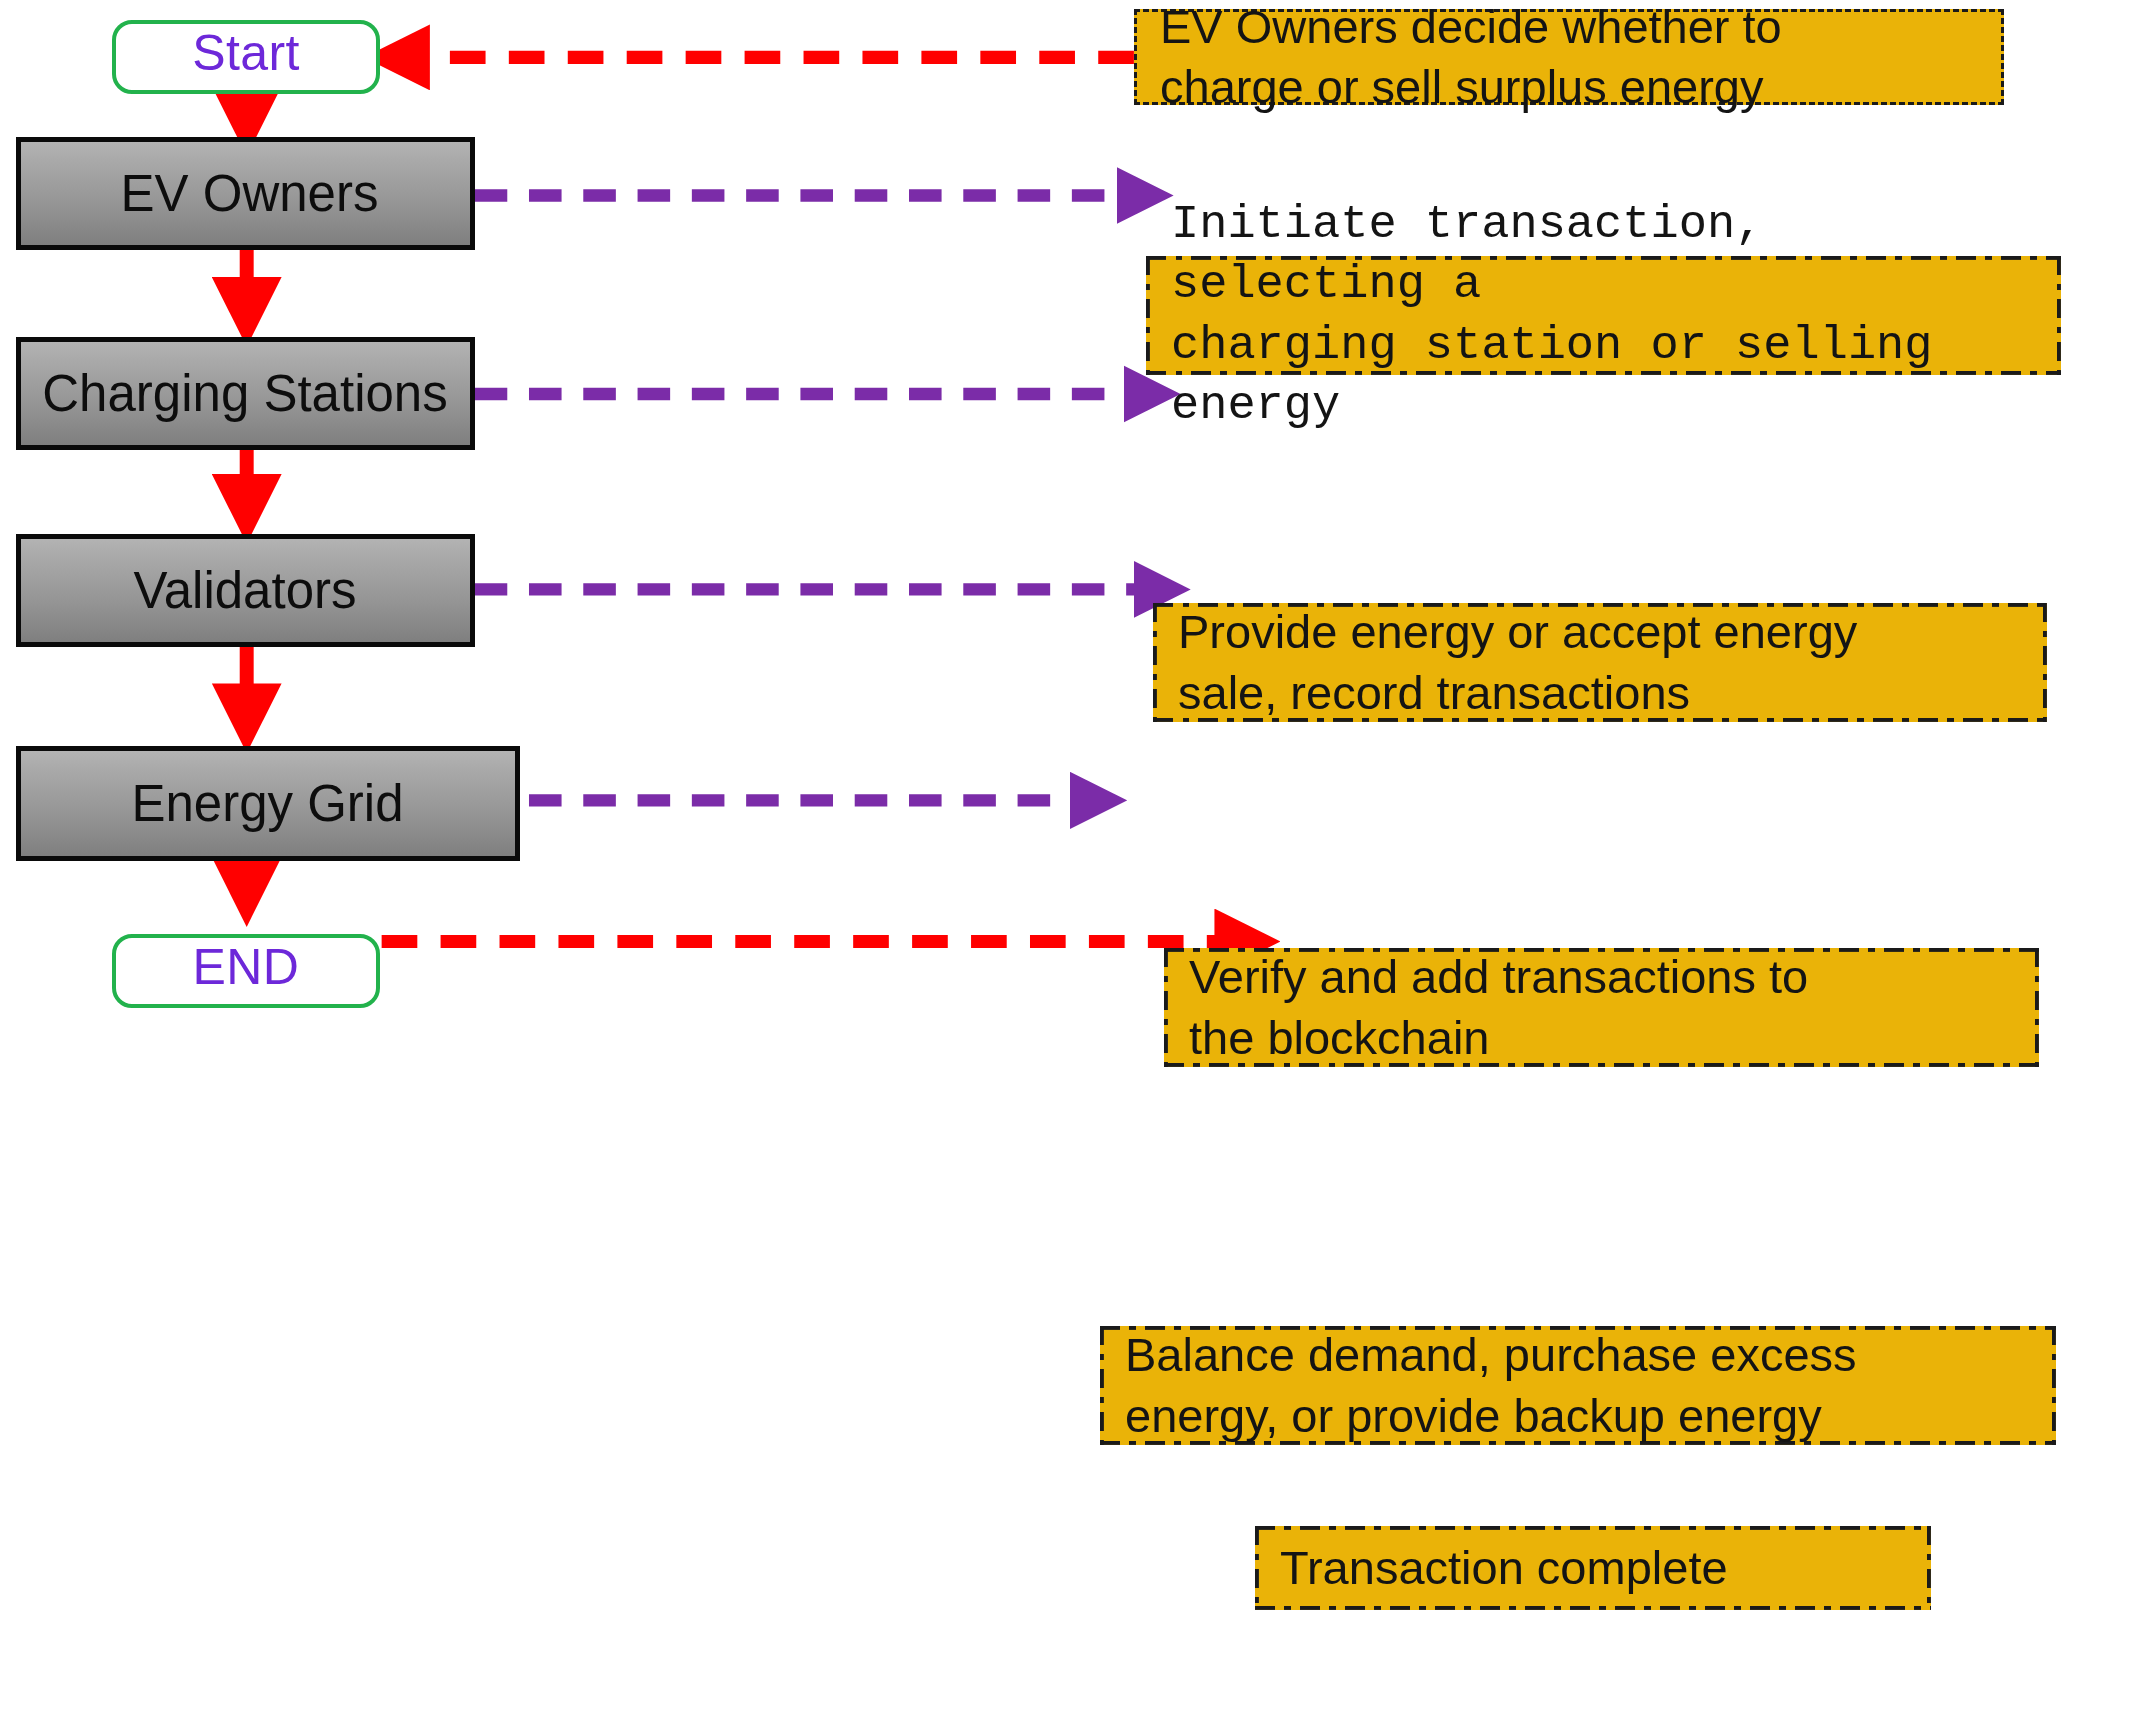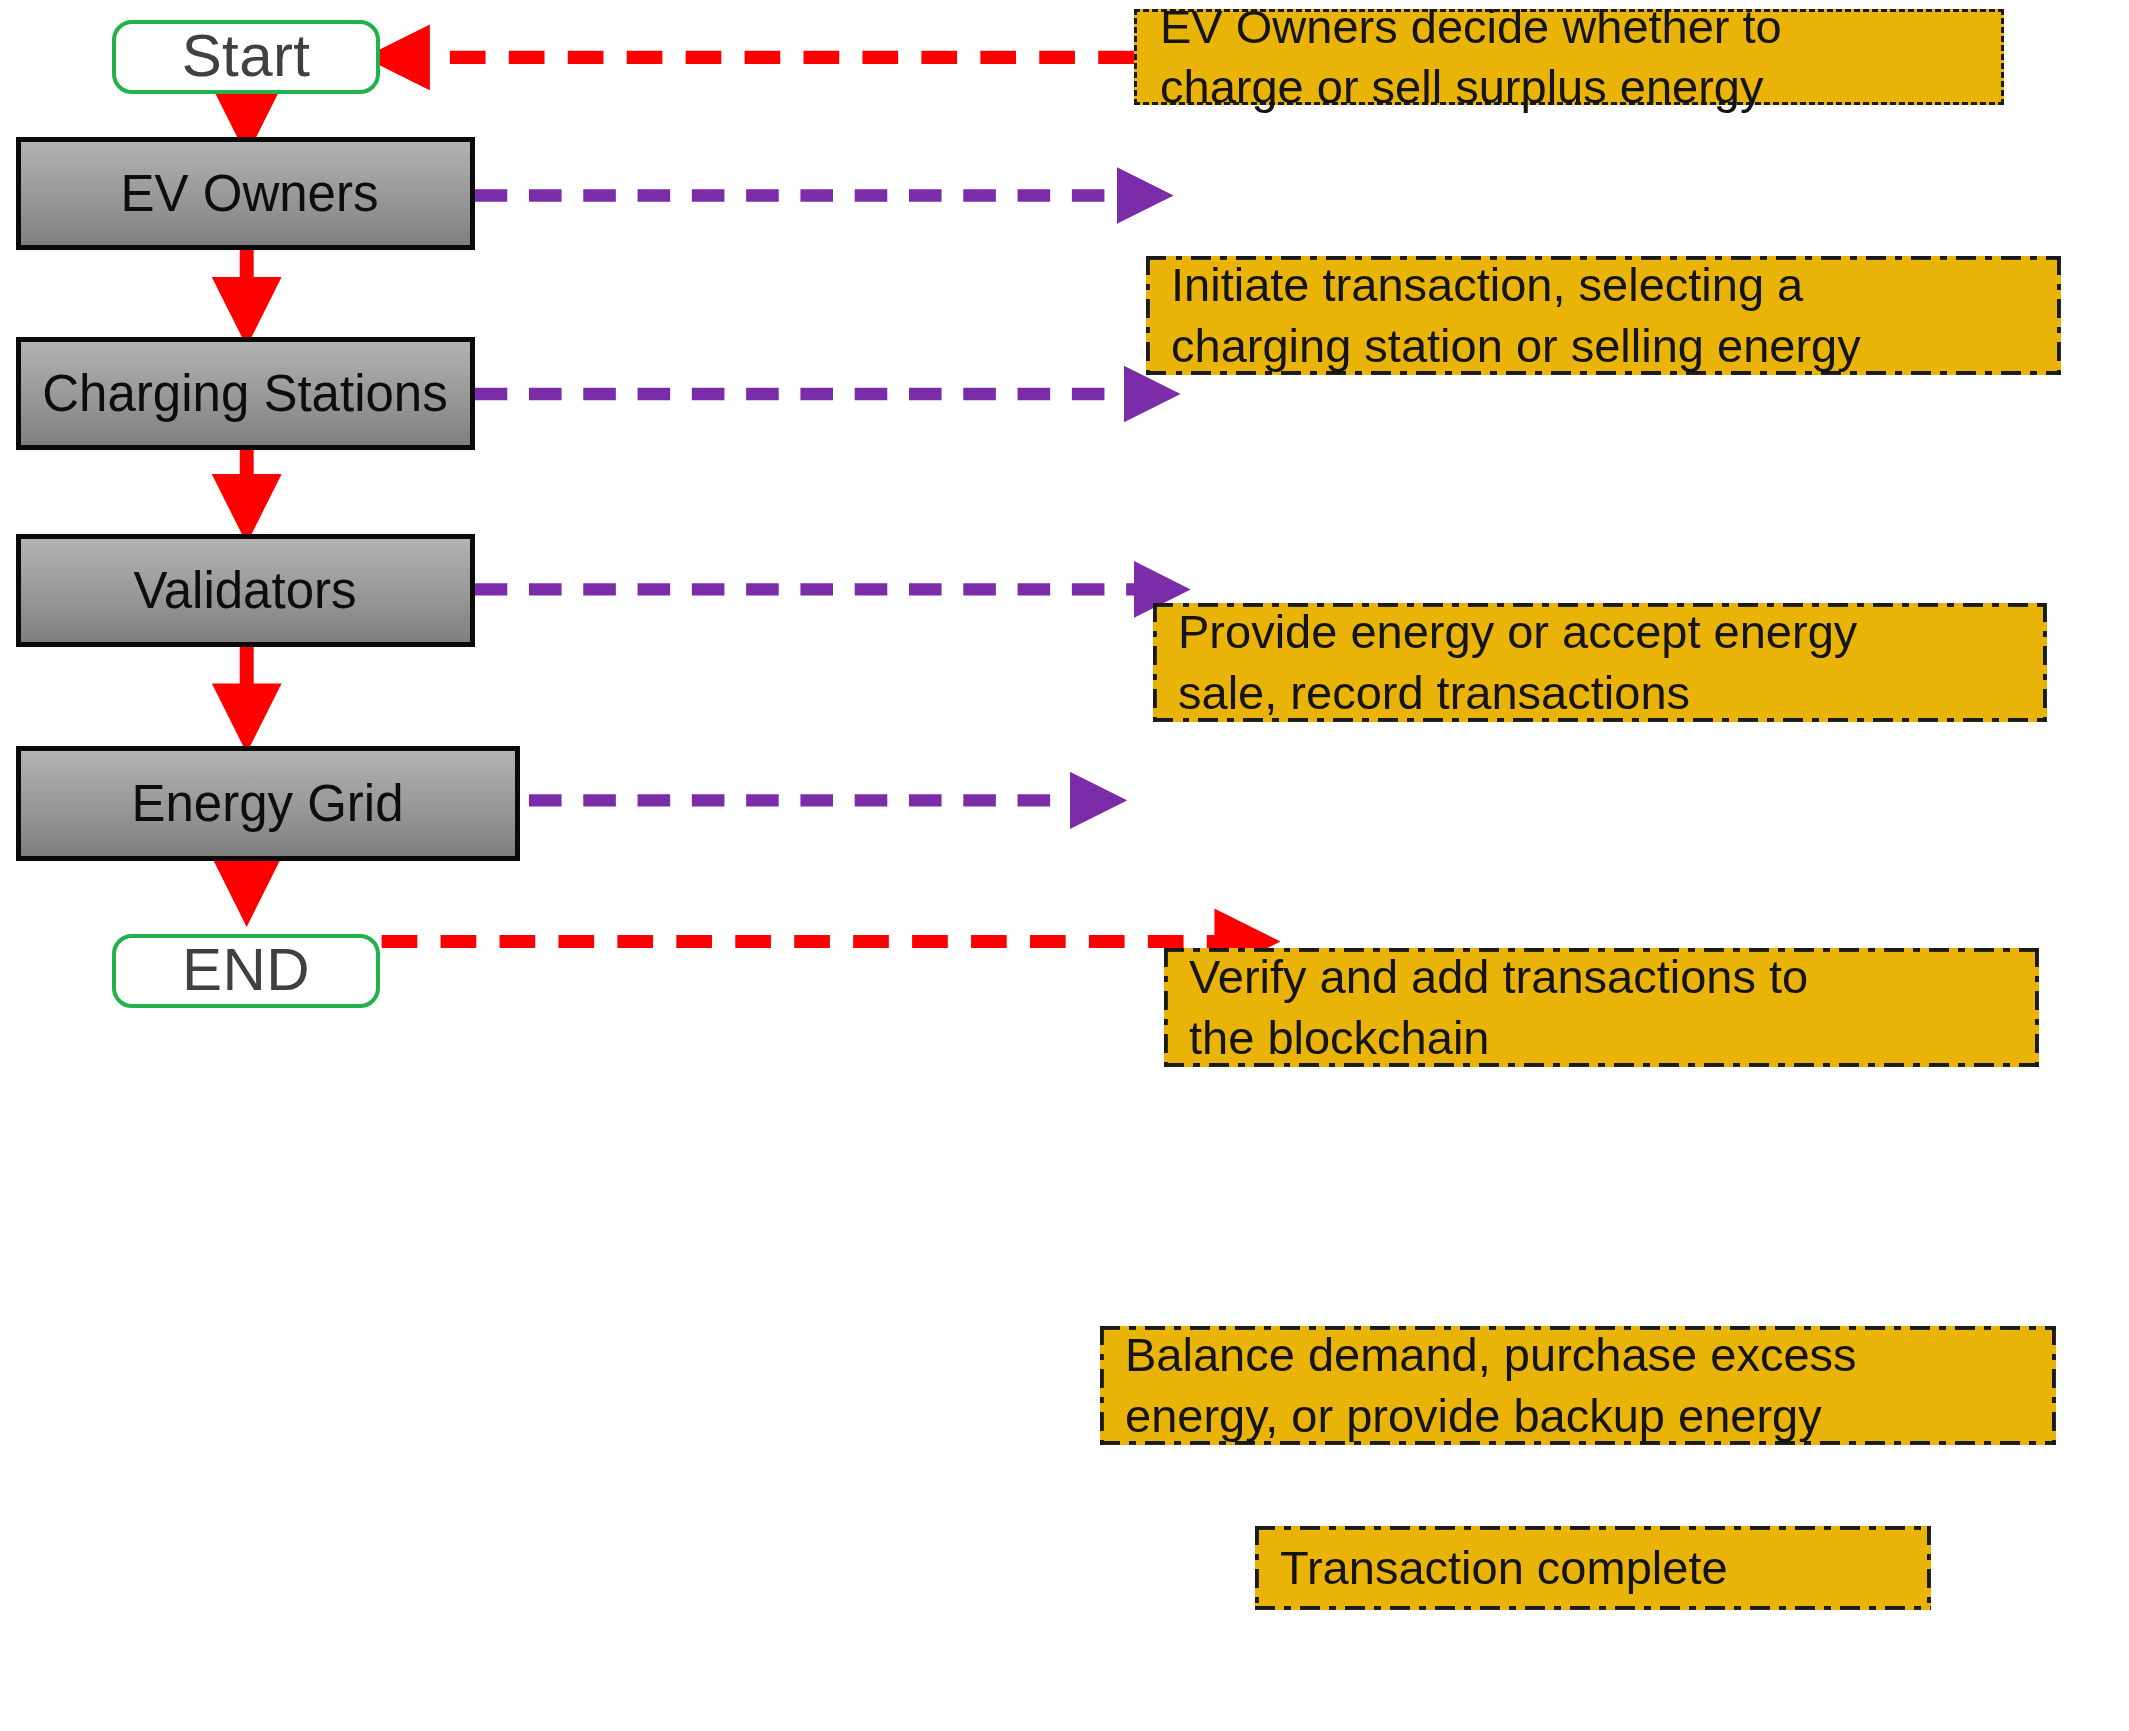--- a/index.html
+++ b/index.html
@@ -18,24 +18,24 @@
   }
 
   
   .terminator {
     position: absolute;
     box-sizing: border-box;
     background: #ffffff;
     border: 4.7px solid #22B24C;
     border-radius: 20px;
     display: flex;
-    align-items: flex-end;
+    align-items: flex-start;
     justify-content: center;
-    color: #404040;
-    font-size: 60px;
+    color: #6d28d9;
+    font-size: 50px;
     font-weight: 400;
     letter-spacing: 0.4px;
   }
 
   
   .process {
     position: absolute;
     box-sizing: border-box;
     border: 5.4px solid #0a0a0a;
     background: linear-gradient(to bottom, #b3b3b3 0%, #a9a9a9 18%, #949494 62%, #7f7f7f 100%);
@@ -162,21 +162,21 @@
 
   <div class="terminator" style="left:112px; top:906px; width:268px; height:74px;margin-top:28px;">
     <span>END</span>
   </div>
 
   <div class="note dashed" style="left:1134px; top:9.3px; width:870px; height:96px;">
     <span class="note-text">EV Owners decide whether to
 charge or sell surplus energy</span>
   </div>
 
-  <div class="note dashdot" style="left:1146px; top:256px; width:915px; height:119px;">
+  <div class="note dashdot" style="left:1146px; top:256px; width:915px; height:119px;font-family:Liberation Mono, monospace;">
     <span class="note-text">Initiate transaction, selecting a
 charging station or selling energy</span>
   </div>
 
   <div class="note dashdot" style="left:1153px; top:603px; width:894px; height:119px;">
     <span class="note-text">Provide energy or accept energy
 sale, record transactions</span>
   </div>
 
   <div class="note dashdot" style="left:1164px; top:948px; width:875px; height:119px;">

